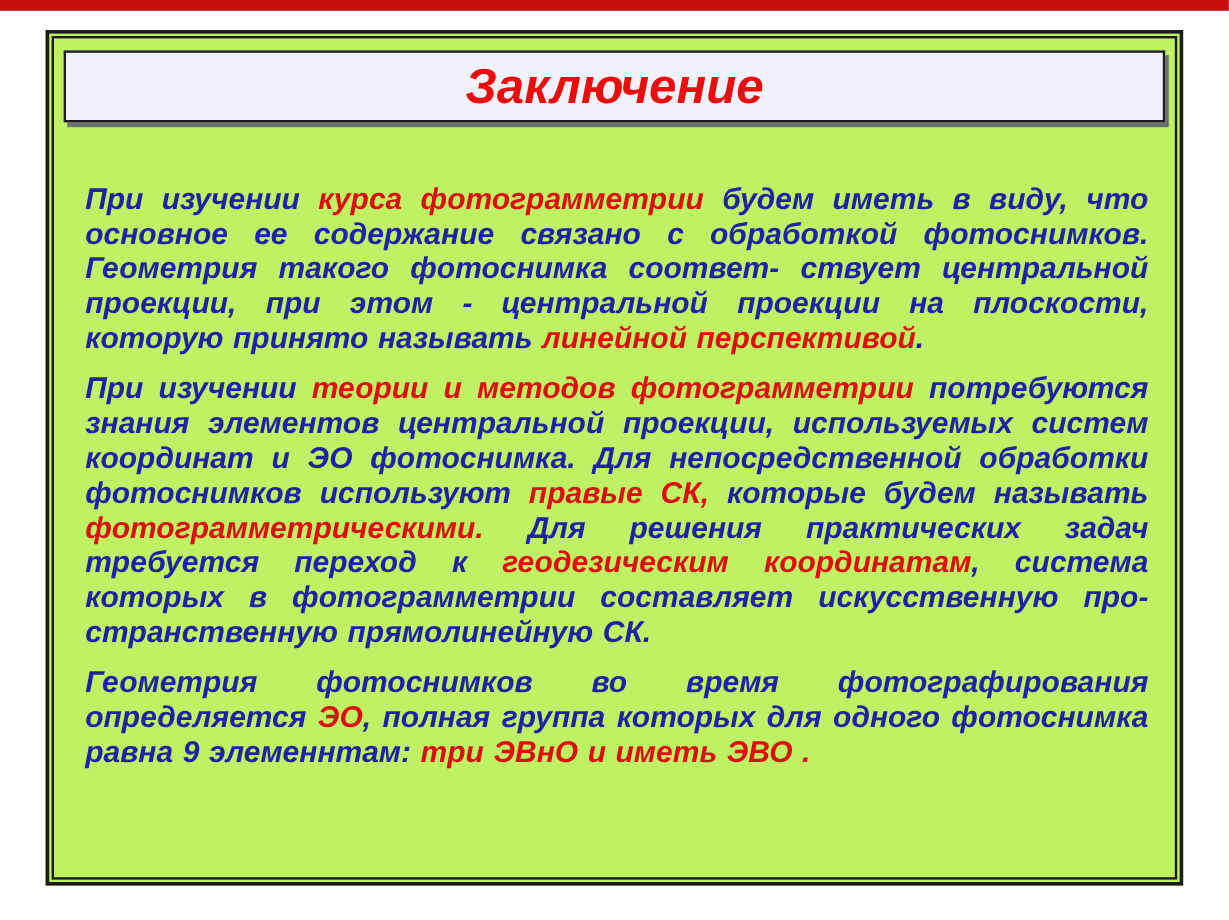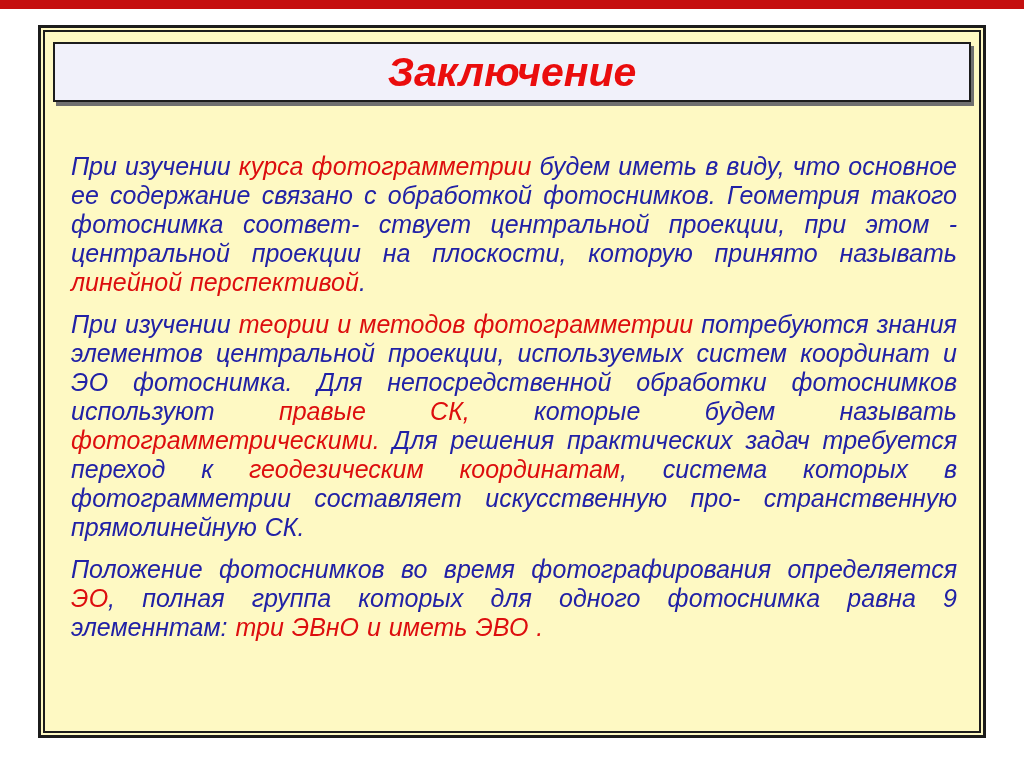--- a/index.html
+++ b/index.html
@@ -21,21 +21,21 @@
     height: 9px;
     background: var(--bar-red, #c50f0f);
   }
   .slide-frame {
     position: absolute;
     left: 38px;
     top: 25px;
     right: 38px;
     bottom: 29px;
     border: 3px solid var(--frame, #1c1c1c);
-    background: #fef9c3;
+    background: #bef264;
   }
   .slide-frame::before {
     content: "";
     position: absolute;
     inset: 2px;
     border: 2px solid var(--frame, #1c1c1c);
     pointer-events: none;
   }
   .title-box {
     margin: 14px 12px 0 12px;
@@ -57,35 +57,35 @@
     letter-spacing: 0px;
   }
   .body-text {
     margin: 50px 26px 0 30px;
   }
   .para {
     margin: 0 0 13px 0;
     text-align: justify;
     font-size: 25px;
     line-height: 29px;
-    font-weight: normal;
+    font-weight: bold;
     font-style: italic;
     color: var(--text-blue, #2121a6);
     word-spacing: 1px;
   }
   .run-blue { color: var(--text-blue, #2121a6); }
   .run-red  { color: var(--accent-red, #dd0e0e); }
 </style>
 </head>
 <body>
 
 <div class="top-red-bar"></div>
 
 <div class="slide-frame">
   <div class="title-box">
     <span class="title-text">Заключение</span>
   </div>
   <div class="body-text">
       <p class="para"><span class="run-blue">При изучении </span><span class="run-red">курса фотограмметрии</span><span class="run-blue"> будем иметь в виду, что основное ее содержание связано с обработкой фотоснимков. Геометрия такого фотоснимка соответ- ствует центральной проекции, при этом - центральной проекции на плоскости, которую принято называть </span><span class="run-red">линейной перспективой</span><span class="run-blue">.</span></p>
       <p class="para"><span class="run-blue">При изучении </span><span class="run-red">теории и методов фотограмметрии</span><span class="run-blue"> потребуются знания элементов центральной проекции, используемых систем координат и ЭО фотоснимка. Для непосредственной обработки фотоснимков используют </span><span class="run-red">правые СК,</span><span class="run-blue"> которые будем называть </span><span class="run-red">фотограмметрическими.</span><span class="run-blue"> Для решения практических задач требуется переход к </span><span class="run-red">геодезическим координатам</span><span class="run-blue">, система которых в фотограмметрии составляет искусственную про- странственную прямолинейную СК.</span></p>
-      <p class="para"><span class="run-blue">Положение фотоснимков во время фотографирования определяется </span><span class="run-red">ЭО</span><span class="run-blue">, полная группа которых для одного фотоснимка равна 9 элеменнтам: </span><span class="run-red">три ЭВнО и иметь ЭВО .</span></p>
+      <p class="para"><span class="run-blue">Геометрия фотоснимков во время фотографирования определяется </span><span class="run-red">ЭО</span><span class="run-blue">, полная группа которых для одного фотоснимка равна 9 элеменнтам: </span><span class="run-red">три ЭВнО и иметь ЭВО .</span></p>
     </div>
 </div>
 
 </body></html>

